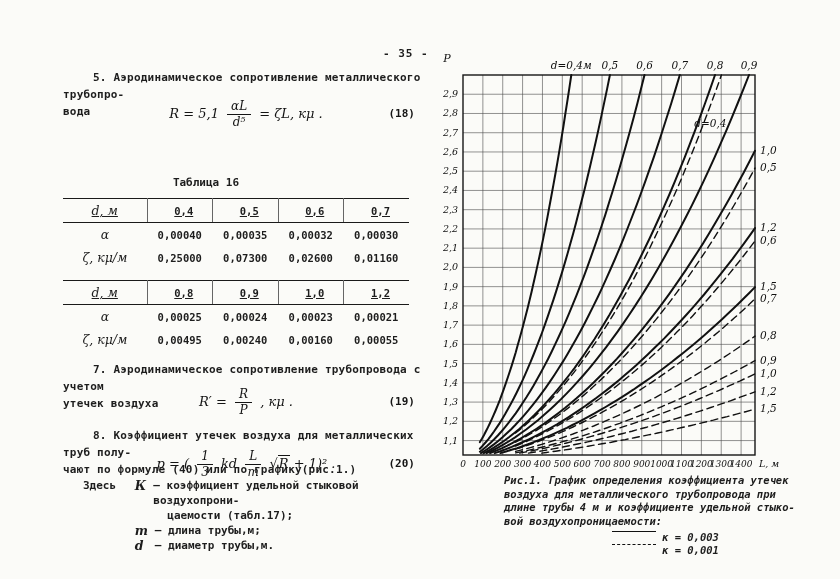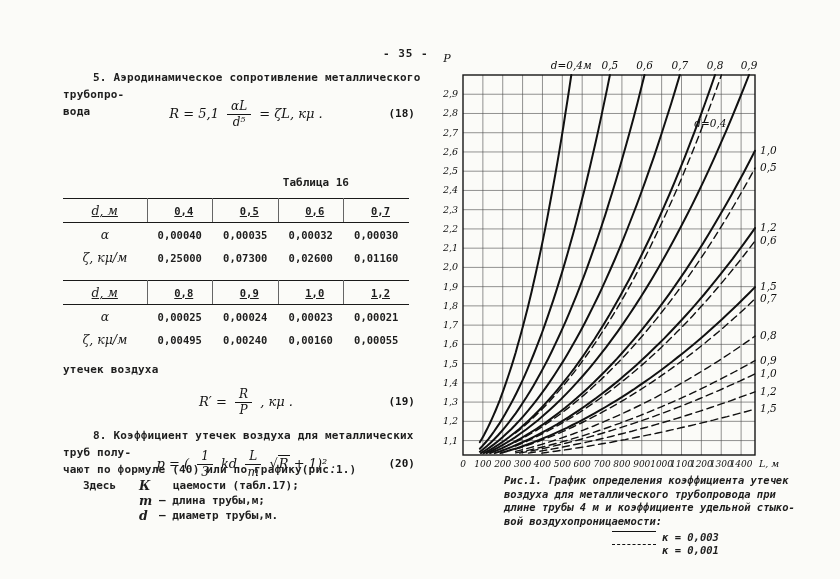--- a/index.html
+++ b/index.html
@@ -28,21 +28,21 @@
              font-size:13px; color:#141414; }
   .formula .ftag { position:absolute; right:14px; top:50%; transform:translateY(-50%);
                    font-family:"DejaVu Sans Mono", monospace; font-style:normal;
                    font-weight:bold; font-size:11px; }
   .frac { display:inline-block; vertical-align:middle; text-align:center;
           font-size:12px; line-height:1.05; margin:0 4px; }
   .frac .num { display:block; border-bottom:1.3px solid #141414; padding:0 4px 1px; }
   .frac .den { display:block; padding-top:1px; }
   .sqrt .ovl { border-top:1.3px solid #141414; padding:0 1px; }
 
-  .tbl-caption { position:absolute; left:0; width:362px; text-align:right;
+  .tbl-caption { position:absolute; left:0; width:362px; text-align:center;
                  padding-right:76px; box-sizing:border-box;
                  font-size:11px; font-weight:bold; }
 
   table.dtable { position:absolute; left:0; border-collapse:collapse;
                  width:346px; border-top:1.7px solid #1a1a1a;
                  table-layout:fixed; }
   table.dtable td { text-align:center; padding:2px 0; height:19px;
                     font-family:"DejaVu Sans Mono", monospace;
                     font-weight:bold; font-size:10.5px; }
   table.dtable tr.hd td { border-bottom:1.7px solid #1a1a1a;text-decoration:underline; }
@@ -153,20 +153,21 @@
             <td class="lab">ζ, кμ/м</td>
             <td>0,00495</td>
             <td>0,00240</td>
             <td>0,00160</td>
             <td>0,00055</td>
           </tr>
         </tbody>
     </table>
 
     <p class="para" style="top:338px">
+      <span class="l1">7. Аэродинамическое сопротивление трубопровода с учетом</span>
       <span class="l2">утечек воздуха</span>
     </p>
 
     <div class="formula" style="top:372px;height:36px;line-height:36px">
       <span>R′ =</span>
       <span class="frac"><span class="num">R</span><span class="den">P</span></span>
       <span>, кμ .</span>
       <span class="ftag">(19)</span>
     </div>
 
@@ -184,20 +185,21 @@
       <span>+ 1)² .</span>
       <span class="ftag">(20)</span>
     </div>
 
     <div class="here" style="top:466px">
       <span class="here-word">Здесь</span>
       <div class="defs">
         <div class="def">
           <span class="dsym it">К</span>
           <span class="dtext">
+            <span>– коэффициент удельной стыковой  воздухопрони-</span>
             <span class="cont">цаемости (табл.17);</span>
           </span>
         </div>
         <div class="def">
           <span class="dsym it">m</span>
           <span class="dtext">
               <span>– длина трубы,м;</span>
             </span>
         </div>
         <div class="def">

